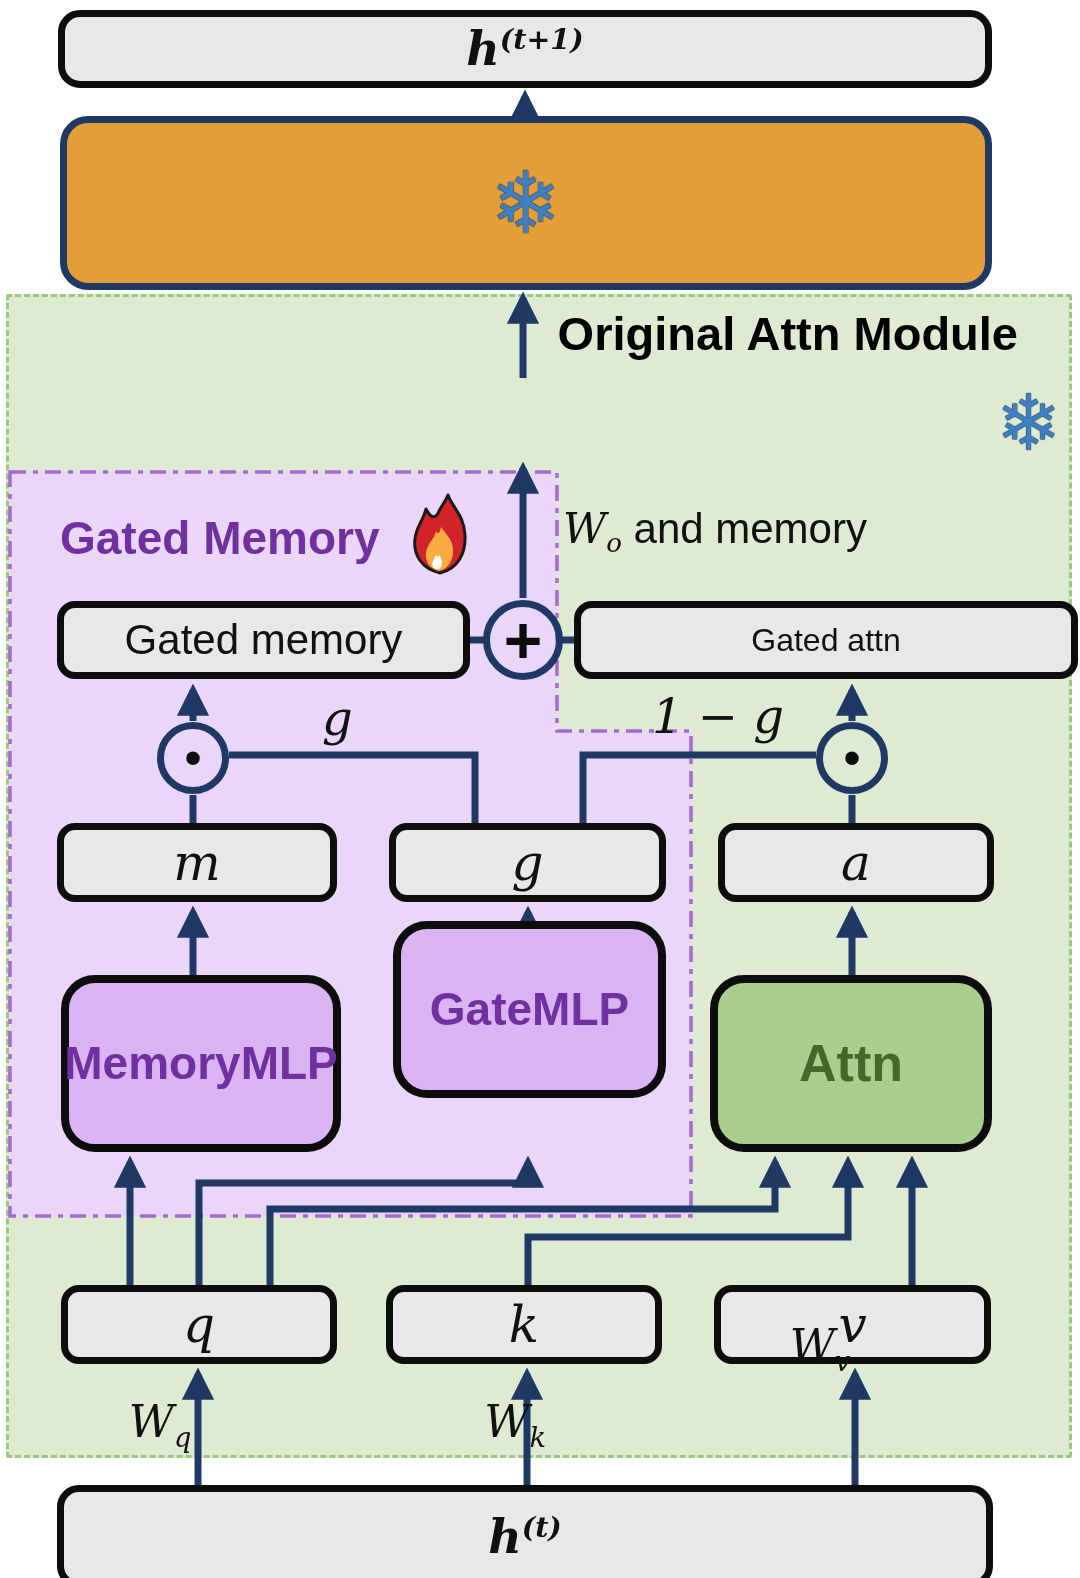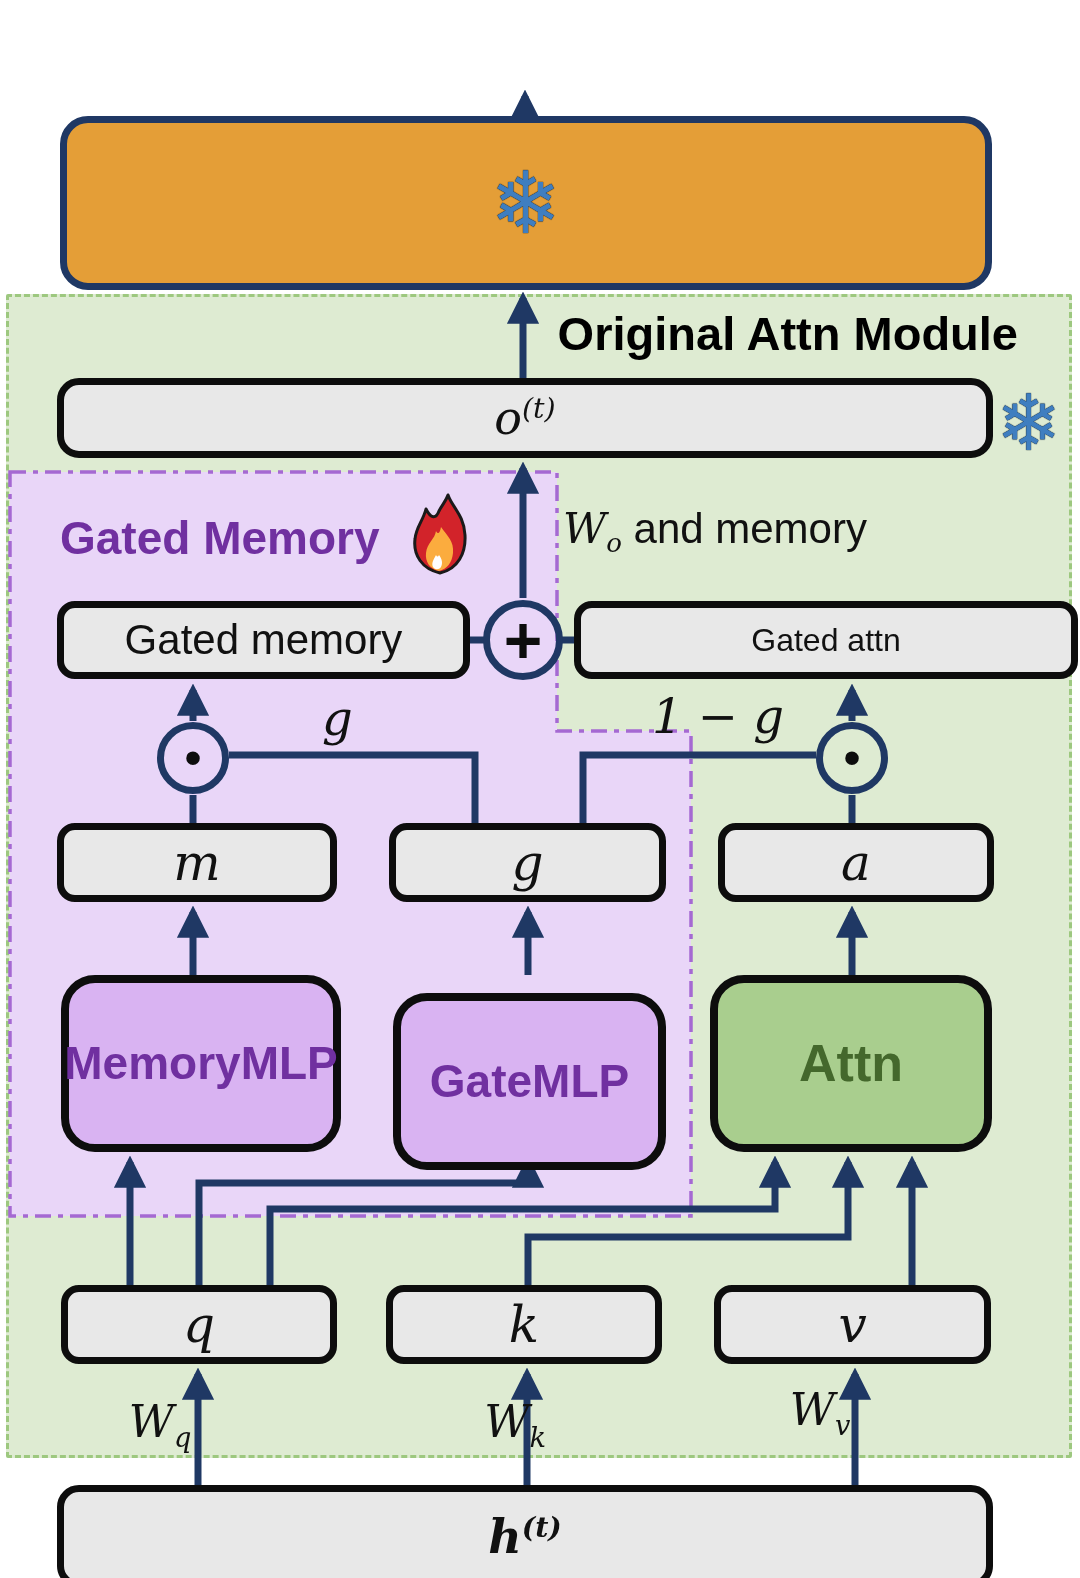--- a/index.html
+++ b/index.html
@@ -87,30 +87,30 @@
       <path d="M199,1285 L199,1183 L528,1183 L528,1162" marker-end="url(#arw)"></path>
       <path d="M270,1285 L270,1209 L775,1209 L775,1162" marker-end="url(#arw)"></path>
       <path d="M528,1285 L528,1237 L848,1237 L848,1162" marker-end="url(#arw)"></path>
       <path d="M912,1285 L912,1162" marker-end="url(#arw)"></path>
       <path d="M198,1485 L198,1374" marker-end="url(#arw)"></path>
       <path d="M527,1485 L527,1374" marker-end="url(#arw)"></path>
       <path d="M855,1485 L855,1374" marker-end="url(#arw)"></path>
     </g>
   </svg>
 
+  <div class="gray-box wide" style="left:58px;top:10px;width:934px;height:78px;">
+    <span class="math f46"><b><span>h</span><sup>(t+1)</sup></b></span>
+  </div>
 
   <div class="mlp-orange">
     <span class="snowflake" style="font-size:86px;">❄</span>
   </div>
 
   <div class="region-title-green">Original Attn Module</div>
 
-  <div class="gray-box wide" style="left:57px;top:378px;width:936px;height:80px;">
-    <span class="math f46"><span>o</span><sup>(t)</sup></span>
-  </div>
   <span class="snowflake" style="position:absolute;left:996px;top:378px;font-size:78px;">❄</span>
 
   <div class="gm-title">
     <span class="t">Gated Memory</span>
     <svg width="64" height="92" viewBox="0 0 64 92">
       <path d="M40 3 C44 15 56 23 57 43 C58 61 50 77 32 81 C14 77 5 63 7 47 C8 35 15 29 18 17 C23 27 28 27 31 19 C34 13 38 9 40 3 Z" fill="#D2232A" stroke="#1a1a1a" stroke-width="3" stroke-linejoin="round"></path>
       <path d="M33 35 C40 45 46 49 45 61 C44 71 39 77 31 79 C22 77 17 70 18 61 C19 51 27 47 28 39 C30 43 32 41 33 35 Z" fill="#FBAC3E"></path>
       <path d="M31 63 C34 67 35 71 33 75 C31 78 27 78 25 75 C23 71 26 67 28 63 C29 65 30 65 31 63 Z" fill="#FFFFFF"></path>
     </svg>
   </div>
@@ -146,21 +146,21 @@
     <span class="math f50">g</span>
   </div>
   <div class="gray-box" style="left:718px;top:823px;width:276px;height:79px;">
     <span class="math f50">a</span>
   </div>
 
   <div class="mlp-box mlp-purple" style="left:61px;top:975px;width:280px;height:177px;">
     <span>Memory</span>
     <span>MLP</span>
   </div>
-  <div class="mlp-box mlp-purple" style="left:393px;top:993px;width:273px;height:177px;">
+  <div class="mlp-box mlp-purple" style="left:393px;top:921px;width:273px;height:177px;">
     <span>Gate</span>
     <span>MLP</span>
   </div>
   <div class="mlp-box attn-green" style="left:710px;top:975px;width:282px;height:177px;">
     <span>Attn</span>
   </div>
 
   <div class="gray-box" style="left:61px;top:1285px;width:276px;height:79px;">
     <span class="math f50">q</span>
   </div>
@@ -170,21 +170,21 @@
   <div class="gray-box" style="left:714px;top:1285px;width:277px;height:79px;">
     <span class="math f50">v</span>
   </div>
 
   <div class="wlabel" style="left:105px;top:1396px;">
     <span>W</span><sub>q</sub>
   </div>
   <div class="wlabel" style="left:436px;top:1396px;text-align:right;">
     <span>W</span><sub>k</sub>
   </div>
-  <div class="wlabel" style="left:765px;top:1384px;text-align:center;">
+  <div class="wlabel" style="left:765px;top:1320px;text-align:center;">
     <span>W</span><sub>v</sub>
   </div>
 
   <div class="gray-box wide" style="left:57px;top:1485px;width:936px;height:103px;">
     <span class="math f46"><b><span>h</span><sup>(t)</sup></b></span>
   </div>
 
 </div>
 
 </body></html>

